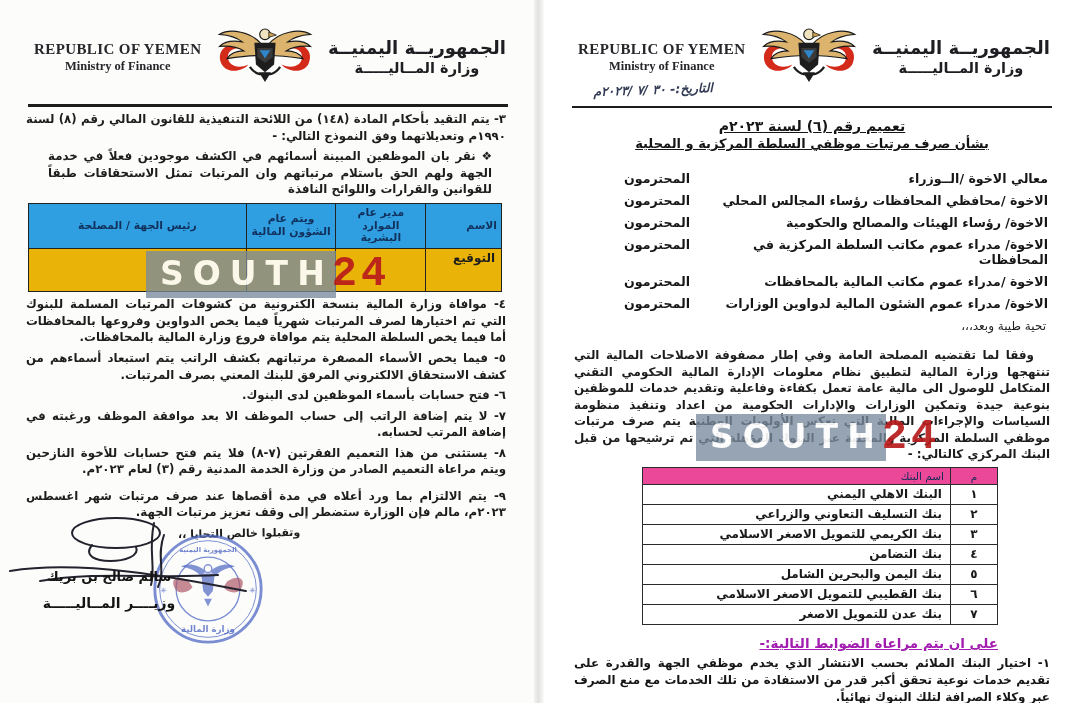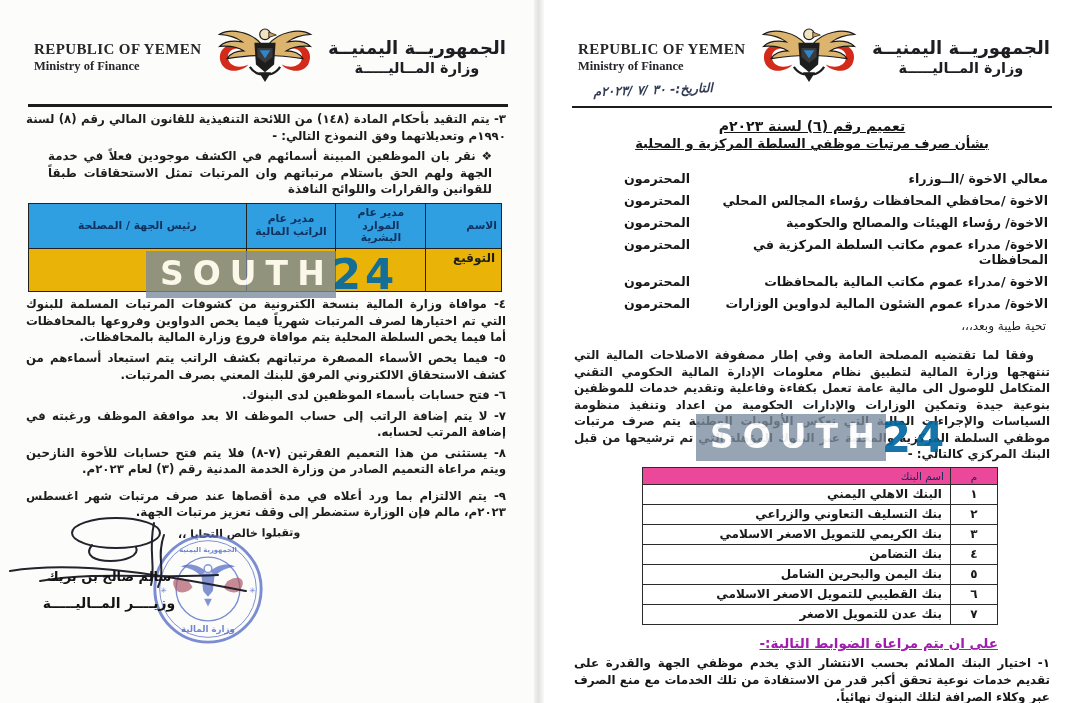--- a/index.html
+++ b/index.html
@@ -9,21 +9,21 @@
     font-family:"DejaVu Sans",sans-serif;
   }
   .page{position:absolute;top:0;height:703px;overflow:hidden;}
   #left-page{left:0;width:536px;background:#fcfcfb;}
   #right-page{left:544px;width:536px;background:#ffffff;}
   .page-divider{position:absolute;left:534px;top:0;width:10px;height:703px;
     background:linear-gradient(to right,#f2f2f1,#e2e2e0 45%,#fafafa);}
   
   .doc-header{display:flex;align-items:center;justify-content:space-between;
     padding:18px 30px 0 34px;direction:ltr;height:78px;}
-  .header-en{font-family:"Liberation Serif",serif;color:#26262b;line-height:1.25;}
+  .header-en{text-align:center;font-family:"Liberation Serif",serif;color:#26262b;line-height:1.25;}
   .header-en .country{font-size:15px;letter-spacing:.4px;font-weight:600;}
   .header-en .ministry{font-size:12.5px;font-weight:700;}
   .header-ar{text-align:center;direction:rtl;color:#1d1d22;line-height:1.3;}
   .header-ar .country-ar{font-size:18px;font-weight:700;}
   .header-ar .ministry-ar{font-size:14.5px;font-weight:700;}
   .rule{height:3px;background:#1c1c1c;margin:8px 28px 0 28px;}
   #right-page .rule{height:2px;margin-top:10px;}
   .hand-date{position:absolute;left:14px;top:82px;width:190px;
     direction:rtl;text-align:center;font-size:12.5px;font-style:italic;
     color:#333c55;transform:rotate(-2deg);font-weight:700;letter-spacing:1px;}
@@ -37,21 +37,21 @@
   .sig-table{width:calc(100% - 62px);margin:5px 34px 3px 28px;border:1.5px solid #222;}
   .sig-table th{background:#2f9fe2;color:#11305c;font-size:10.8px;line-height:1.2;
       border:1px solid #222;padding:3px 4px;font-weight:700;}
   .sig-table td{border:1px solid #222;height:38px;background:#eab308;
       font-size:12px;font-weight:700;color:#1d1d1d;text-align:right;padding:2px 6px;vertical-align:top;}
   
   .watermark{position:absolute;display:flex;align-items:center;opacity:.92;
       font-weight:700;pointer-events:none;}
   .wm-box{background:rgba(121,139,158,.85);color:#fdfdfd;font-size:33px;
       letter-spacing:9px;padding:3px 2px 5px 14px;}
-  .wm-24{color:#0369a1;font-size:42px;letter-spacing:4px;margin-left:-4px;}
+  .wm-24{color:#b91c1c;font-size:42px;letter-spacing:4px;margin-left:-4px;font-family:Liberation Mono, monospace;}
   
   .sig-zone{position:relative;height:210px;}
   .closing{position:absolute;left:178px;top:2px;font-size:11px;font-weight:700;
       direction:rtl;color:#1d1d1d;transform:rotate(-1deg);}
   .minister-name{position:absolute;left:34px;top:44px;width:150px;text-align:center;
       font-size:13px;font-weight:700;color:#141414;direction:rtl;}
   .minister-title{position:absolute;left:24px;top:70px;width:170px;text-align:center;
       font-size:14px;font-weight:700;color:#141414;direction:rtl;}
   .sig-svg{position:absolute;left:4px;top:-16px;}
   .stamp-svg{position:absolute;left:150px;top:6px;}
@@ -113,21 +113,21 @@
   <div class="rule"></div>
 
   <p class="ar">٣- يتم التقيد بأحكام المادة (١٤٨) من اللائحة التنفيذية للقانون المالي رقم (٨) لسنة ١٩٩٠م وتعديلاتهما وفق النموذج التالي: -</p>
   <p class="ar note">❖ نقر بان الموظفين المبينة أسمائهم في الكشف موجودين فعلاً في خدمة الجهة ولهم الحق باستلام مرتباتهم وان المرتبات تمثل الاستحقاقات طبقاً للقوانين والقرارات واللوائح النافذة</p>
 
   <table class="sig-table">
     <tbody>
         <tr>
       <th style="width:16%;text-align:right;">الاسم</th>
       <th style="width:19%;">مدير عام الموارد البشرية</th>
-      <th style="width:19%;">مدير عام الراتب المالية</th>
+      <th style="width:19%;">ويتم عام الشؤون المالية</th>
       <th style="width:46%;">رئيس الجهة / المصلحة</th>
     </tr>
     <tr>
       <td>التوقيع</td>
       <td></td>
       <td></td>
       <td></td>
     </tr>
   </tbody>
     </table>

